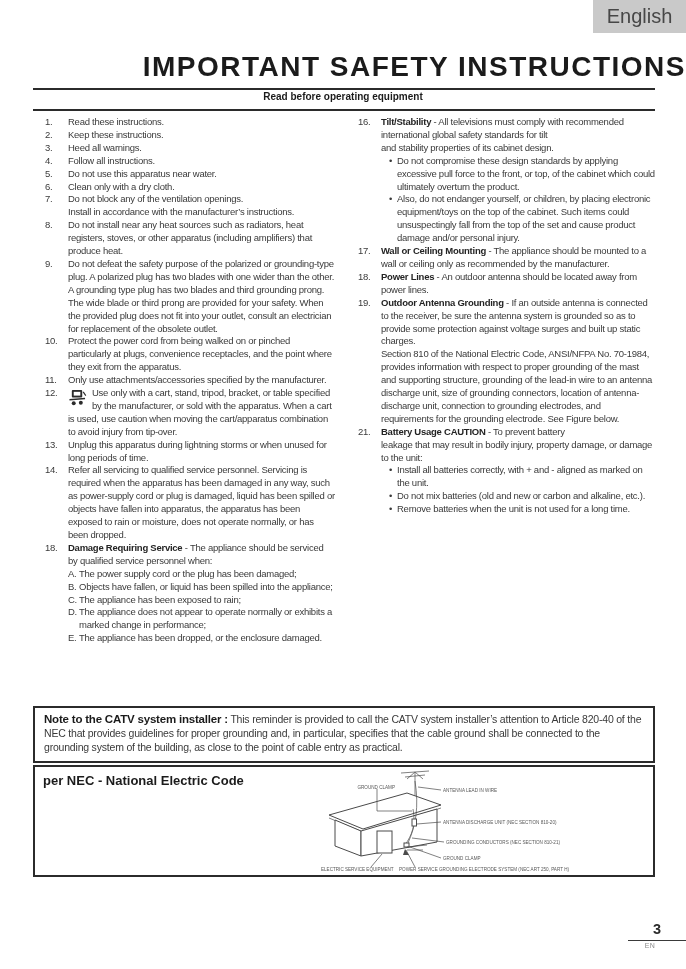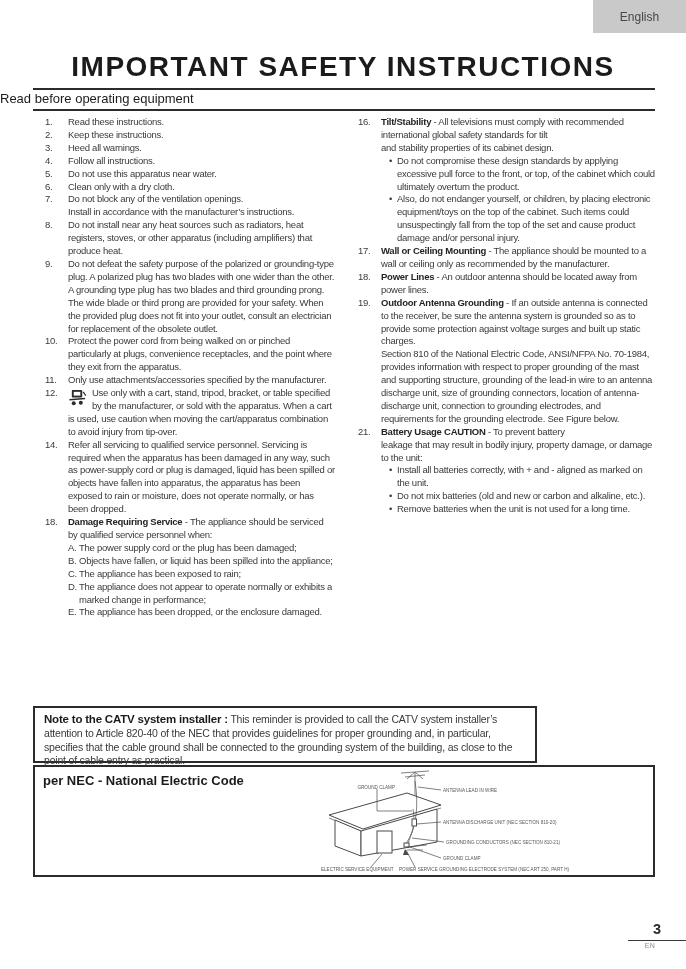--- a/index.html
+++ b/index.html
@@ -3,51 +3,51 @@
 <meta charset="utf-8">
 <style>
   html,body{margin:0;padding:0;background:#ffffff;}
   .page{
     position:relative;width:686px;height:969px;background:#fff;overflow:hidden;
     font-family:"Liberation Sans","DejaVu Sans",sans-serif;color:#3a3a3a;
   }
   .lang-tab{
     position:absolute;top:0;right:0;width:93px;height:33px;background:#c9c9c9;
     display:flex;align-items:center;justify-content:center;
-    font-size:12px;color:#474747;
+    font-size:20px;color:#474747;
   }
   .doc-title{
-    position:absolute;top:51px;left:0;width:100%;text-align:center;
+    position:absolute;top:51px;left:0;width:100%;text-align:right;
     font-size:28px;font-weight:bold;color:#1b1b1b;letter-spacing:1.5px;white-space:nowrap;
   }
   .rule{position:absolute;left:33px;width:622px;border-top:2px solid #2b2b2b;height:0;}
   .rule-top{top:88px;}
   .rule-bot{top:109px;}
   .subtitle{
-    position:absolute;top:91px;left:0;width:100%;
-    font-size:13px;font-weight:normal;color:#1b1b1b;
+    position:absolute;top:91px;left:0;width:100%;text-align:center;
+    font-size:10px;font-weight:bold;color:#1b1b1b;
   }
   .columns{position:absolute;top:116px;left:45px;width:610px;display:flex;}
   .col{font-size:9.5px;line-height:12.9px;letter-spacing:-0.25px;}
   .col-left{width:290px;margin-right:23px;}
   .col-right{width:297px;}
   .li{display:flex;}
   .li .num{flex:none;width:23px;}
   .li .txt{flex:1;white-space:pre-wrap;}
   .li b{color:#242424;}
   .bullet{display:flex;padding-left:8px;}
   .bullet .mark{flex:none;width:8px;}
   .bullet .bt{flex:1;white-space:pre-wrap;}
   .letter{display:flex;}
   .letter .mark{flex:none;width:11px;}
   .letter .lt{flex:1;white-space:pre-wrap;}
   .cart-icon{float:left;width:19px;height:17px;margin:2px 5px 1px 0;}
   .cart-icon svg{display:block;width:100%;height:100%;}
   .catv-box{
-    position:absolute;top:706px;left:33px;width:504px;height:57px;border:2px solid #2b2b2b;
+    position:absolute;top:706px;left:33px;width:622px;height:57px;border:2px solid #2b2b2b;
     box-sizing:border-box;padding:5px 9px 0 9px;
     font-size:10.5px;line-height:13.8px;letter-spacing:-0.2px;color:#3a3a3a;
   }
   .catv-box b{font-size:11.5px;color:#1b1b1b;}
   .example-box{
     position:absolute;top:765px;left:33px;width:622px;height:112px;border:2px solid #2b2b2b;
     box-sizing:border-box;
   }
   .example-title{
     position:absolute;top:5px;left:8px;font-size:13px;font-weight:bold;color:#1b1b1b;line-height:17px;
@@ -134,20 +134,24 @@
           <div class="txt"><span class="cart-icon"><svg viewBox="0 0 20 18" xmlns="http://www.w3.org/2000/svg">
                 <rect x="4" y="1" width="11" height="8" rx="1" fill="#2b2b2b"></rect>
                 <rect x="6" y="3" width="7" height="4" fill="#ffffff"></rect>
                 <line x1="1.5" y1="11.5" x2="18" y2="10" stroke="#2b2b2b" stroke-width="1.6"></line>
                 <circle cx="6" cy="15" r="2.1" fill="#2b2b2b"></circle>
                 <circle cx="13.5" cy="14.6" r="2.1" fill="#2b2b2b"></circle>
                 <line x1="16" y1="3" x2="18.8" y2="7" stroke="#2b2b2b" stroke-width="1.2"></line>
               </svg></span><span>Use only with a cart, stand, tripod, bracket, or table specified by the manufacturer, or sold with the apparatus. When a cart is used, use caution when moving the cart/apparatus combination to avoid injury from tip-over.</span></div>
         </div>
         <div class="li">
+          <span class="num">13.</span>
+          <div class="txt"><span>Unplug this apparatus during lightning storms or when unused for long periods of time.</span></div>
+        </div>
+        <div class="li">
           <span class="num">14.</span>
           <div class="txt"><span>Refer all servicing to qualified service personnel. Servicing is required when the apparatus has been damaged in any way, such as power-supply cord or plug is damaged, liquid has been spilled or objects have fallen into apparatus, the apparatus has been exposed to rain or moisture, does not operate normally, or has been dropped.</span></div>
         </div>
         <div class="li">
           <span class="num">18.</span>
           <div class="txt"><b>Damage Requiring Service</b><span> - The appliance should be serviced by qualified service personnel when:</span><div class="letter"><span class="mark">A.</span><span class="lt">The power supply cord or the plug has been damaged;</span></div><div class="letter"><span class="mark">B.</span><span class="lt">Objects have fallen, or liquid has been spilled into the appliance;</span></div><div class="letter"><span class="mark">C.</span><span class="lt">The appliance has been exposed to rain;</span></div><div class="letter"><span class="mark">D.</span><span class="lt">The appliance does not appear to operate normally or exhibits a marked change in performance;</span></div><div class="letter"><span class="mark">E.</span><span class="lt">The appliance has been dropped, or the enclosure damaged.</span></div></div>
         </div>
       </div>
     <div class="col col-right">
         <div class="li">

